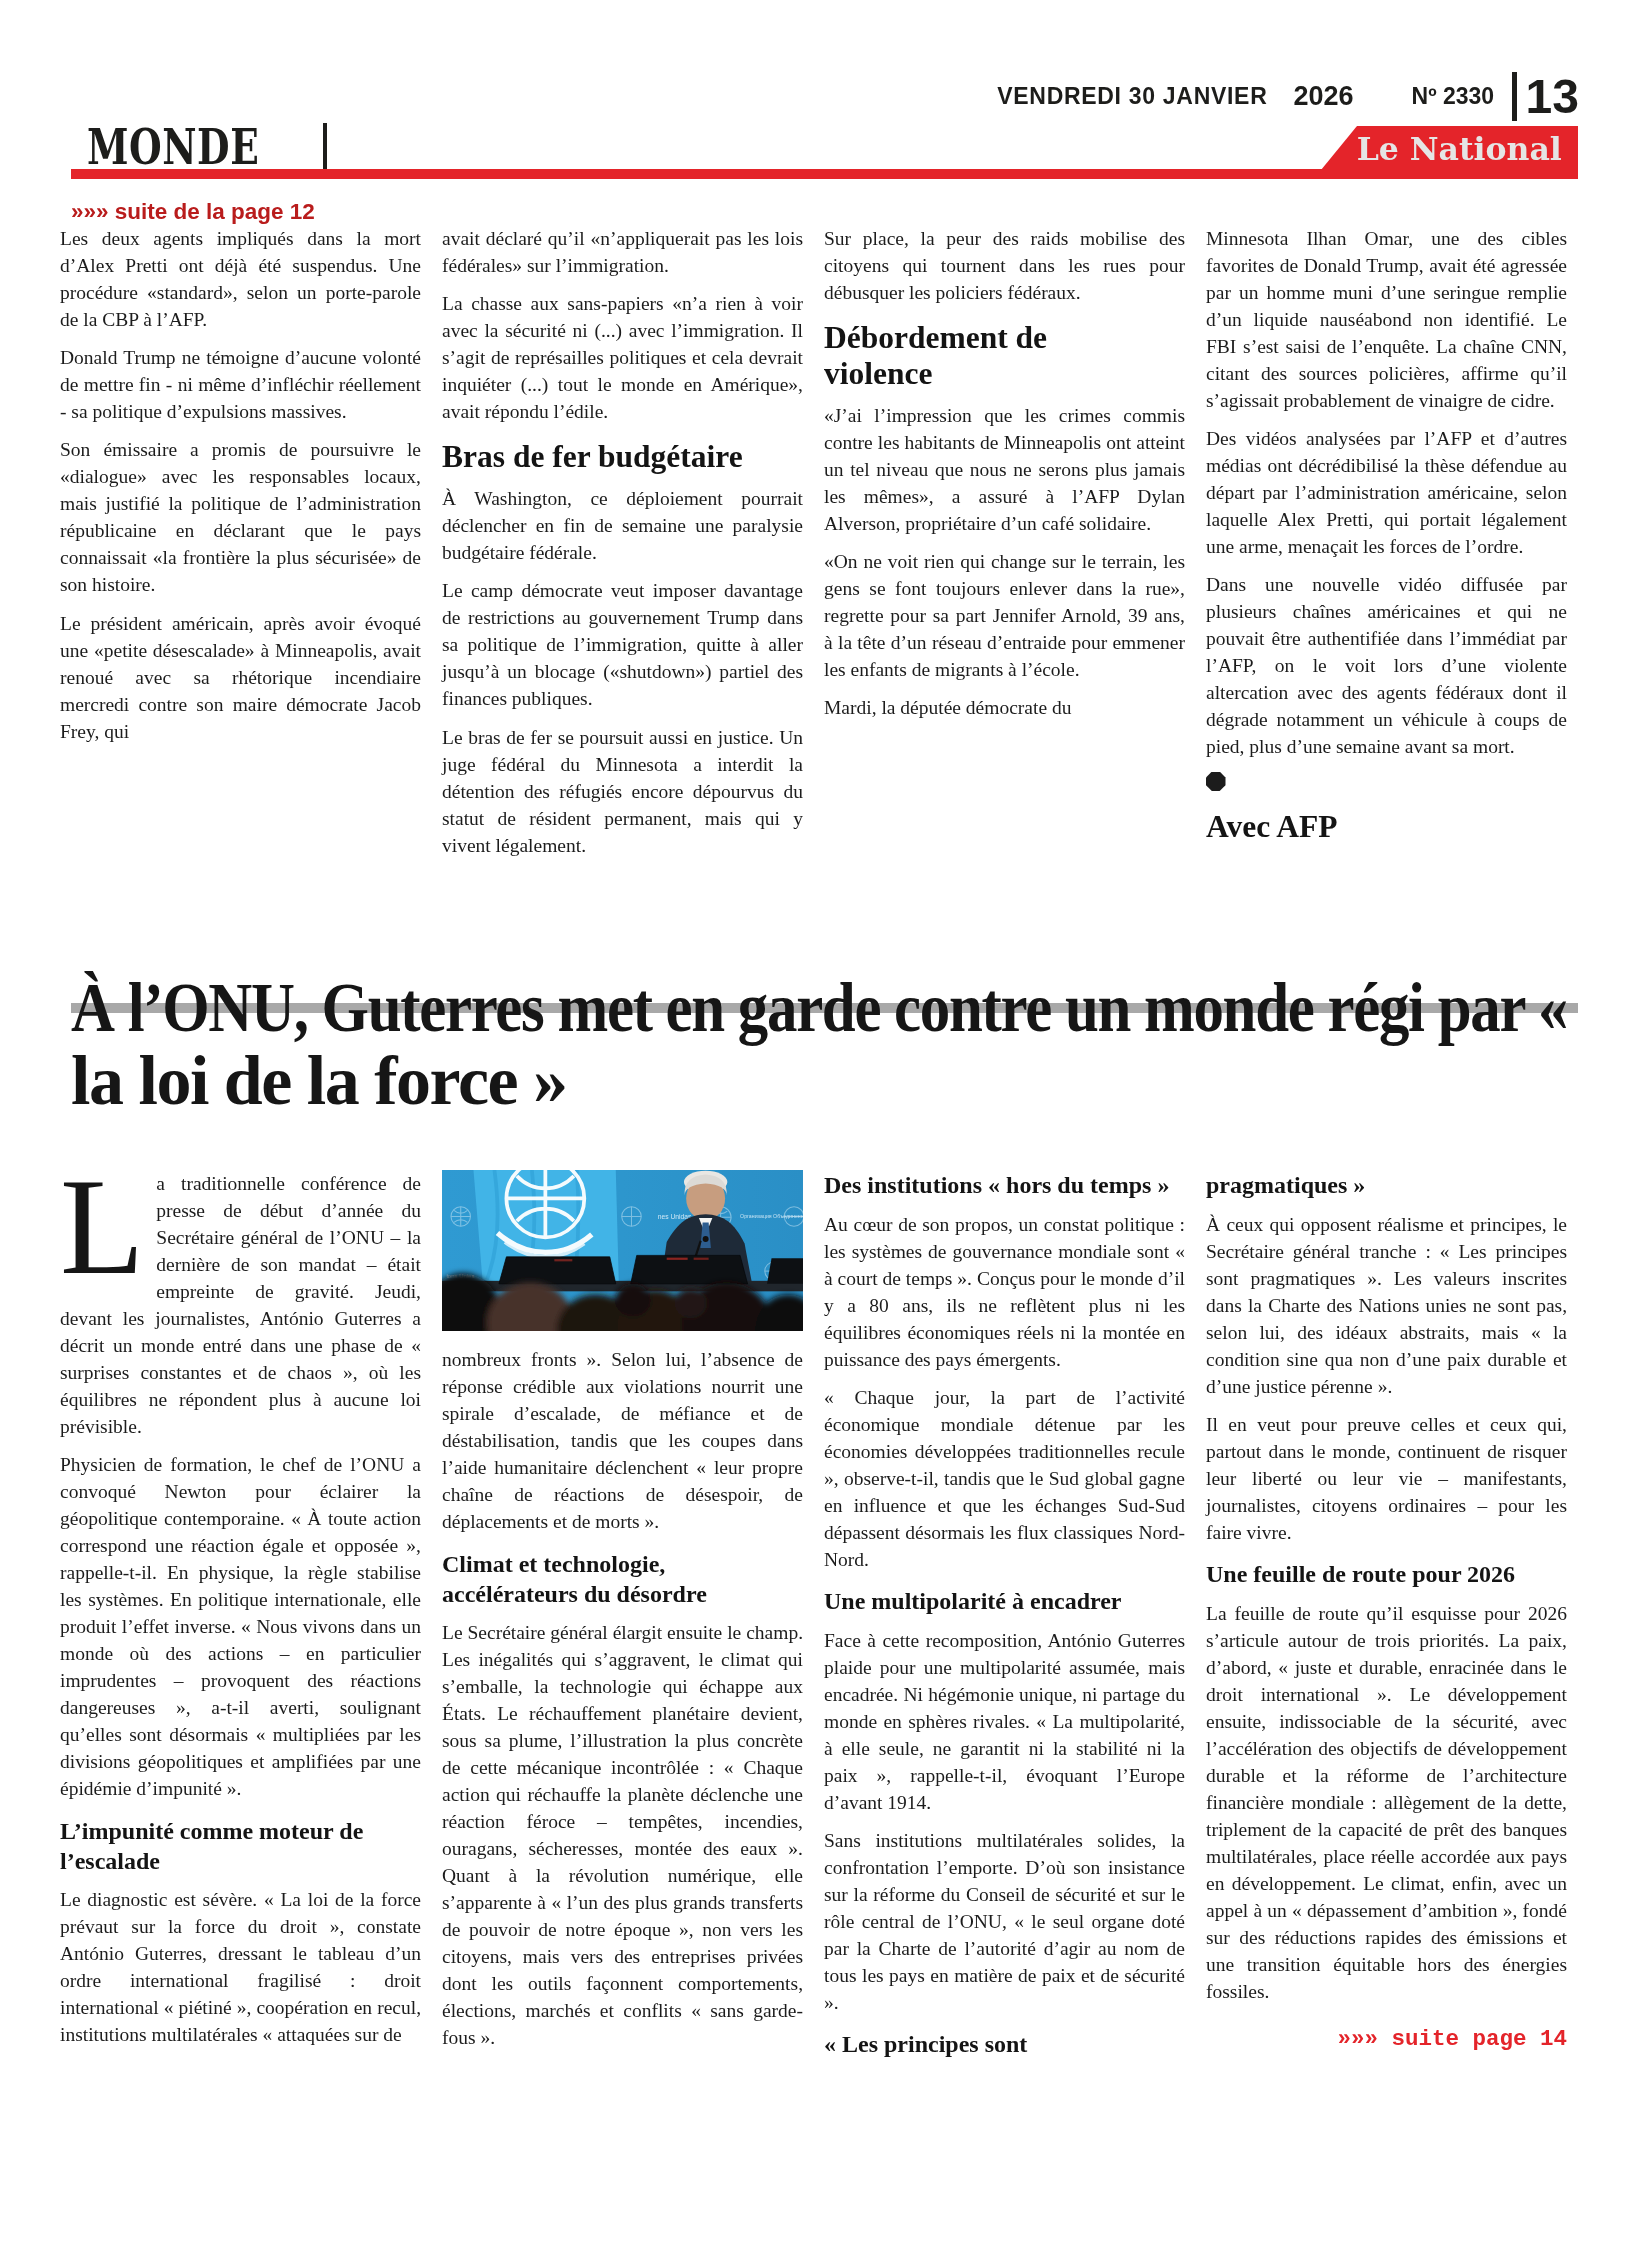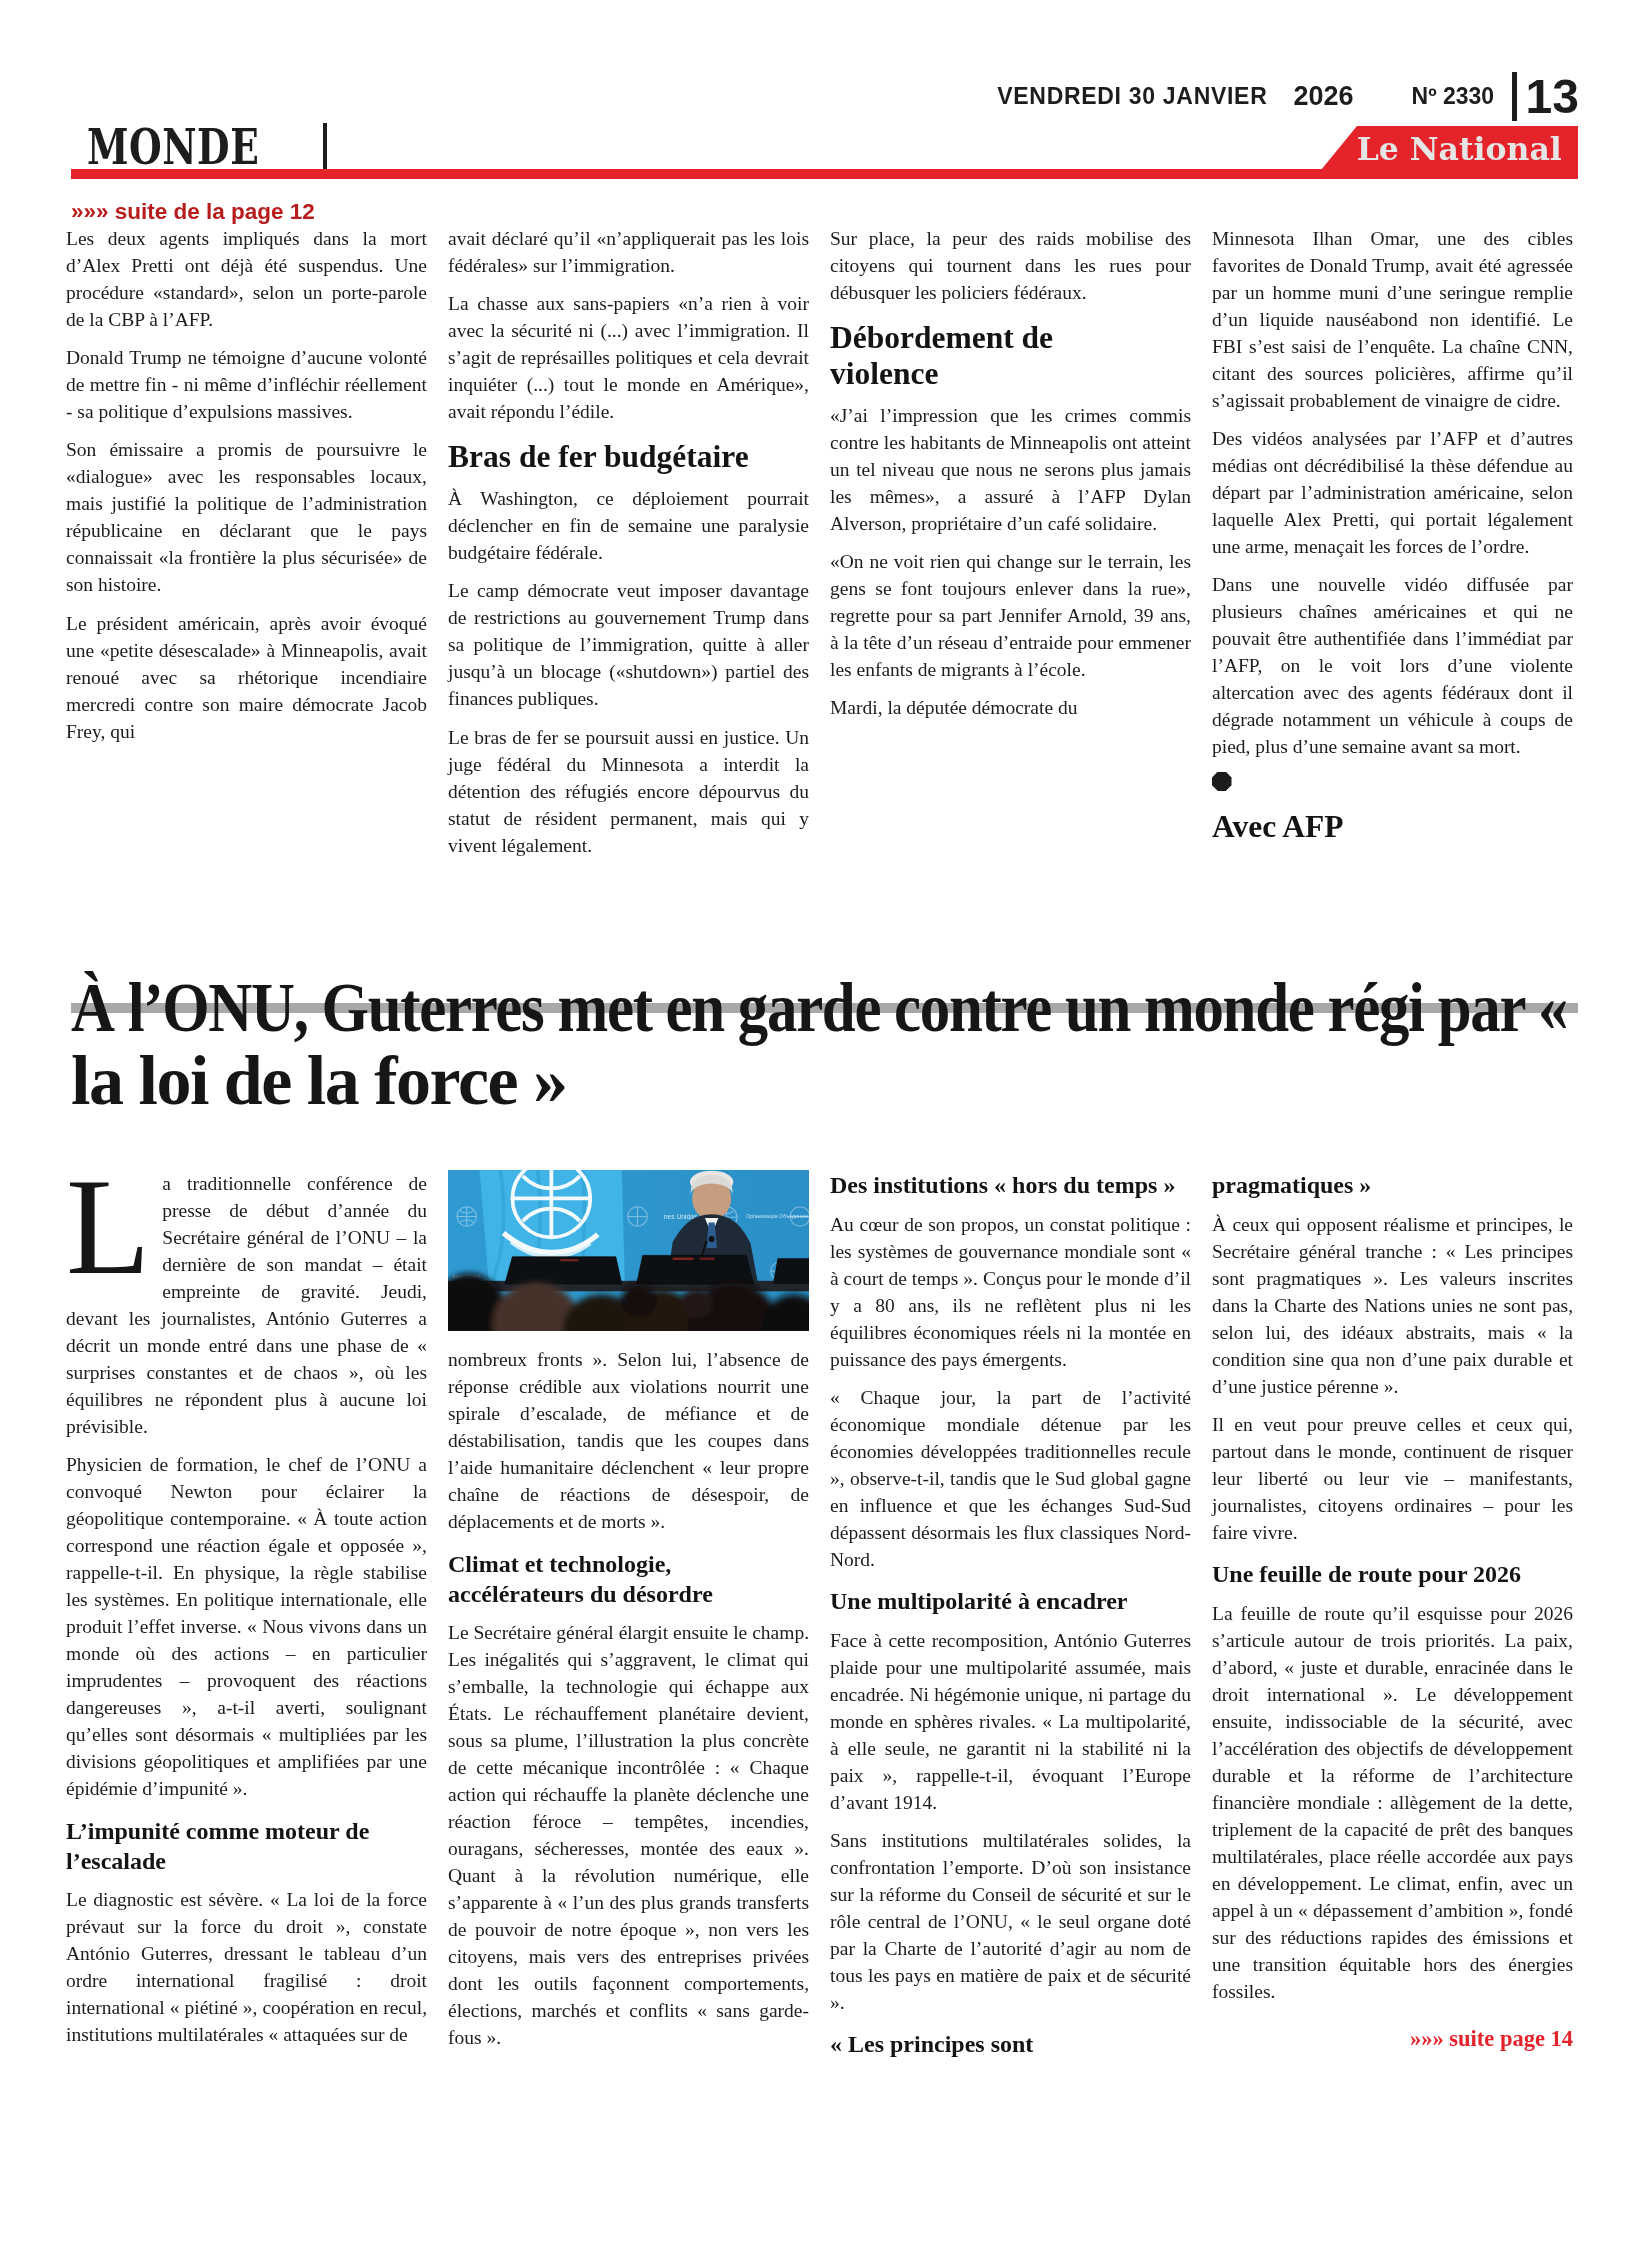--- a/index.html
+++ b/index.html
@@ -35,21 +35,21 @@
   .brand-banner .brand{
     font-family:"DejaVu Serif",serif;font-weight:bold;color:#e5e5e5;
     font-size:31.5px;padding-left:19.5px;white-space:nowrap;
   }
   .continuation-top{
     position:absolute;left:71px;top:199px;color:#b91c1c;
     font-family:"Liberation Sans",sans-serif;font-weight:bold;font-size:22.5px;
   }
   
   .grid{
-    position:absolute;left:66px;width:1507px;
+    position:absolute;left:60px;width:1507px;
     display:grid;grid-template-columns:repeat(4,1fr);column-gap:21px;
   }
   #top-grid{top:225px;}
   #bottom-grid{top:1170px;}
   .col{min-width:0;}
   .col p{
     margin:0 0 11.2px 0;font-size:19.5px;line-height:27px;
     text-align:justify;text-justify:inter-word;color:#1c1c1c;
   }
   .col h3{
@@ -74,21 +74,21 @@
   .headline .hl{
     display:inline-block;white-space:nowrap;transform-origin:left center;
     font-family:"Liberation Serif",serif;font-weight:bold;
     font-size:70px;line-height:73px;letter-spacing:-1.5px;
   }
   
   .photo{width:100%;margin:0 0 15px 0;line-height:0;}
   .photo svg{width:100%;height:auto;display:block;}
   
   .continuation-bottom{
-    text-align:right;color:#e4242a;font-family:Liberation Serif, serif;
+    text-align:right;color:#e4242a;font-family:Liberation Mono, monospace;
     font-weight:bold;font-size:22.5px;margin-top:21px;
   }
 </style>
 </head>
 <body>
 
 <div class="date-row">
   <span class="d">VENDREDI 30 JANVIER</span>
   <span class="year">2026</span>
   <span class="issue">Nº 2330</span>

